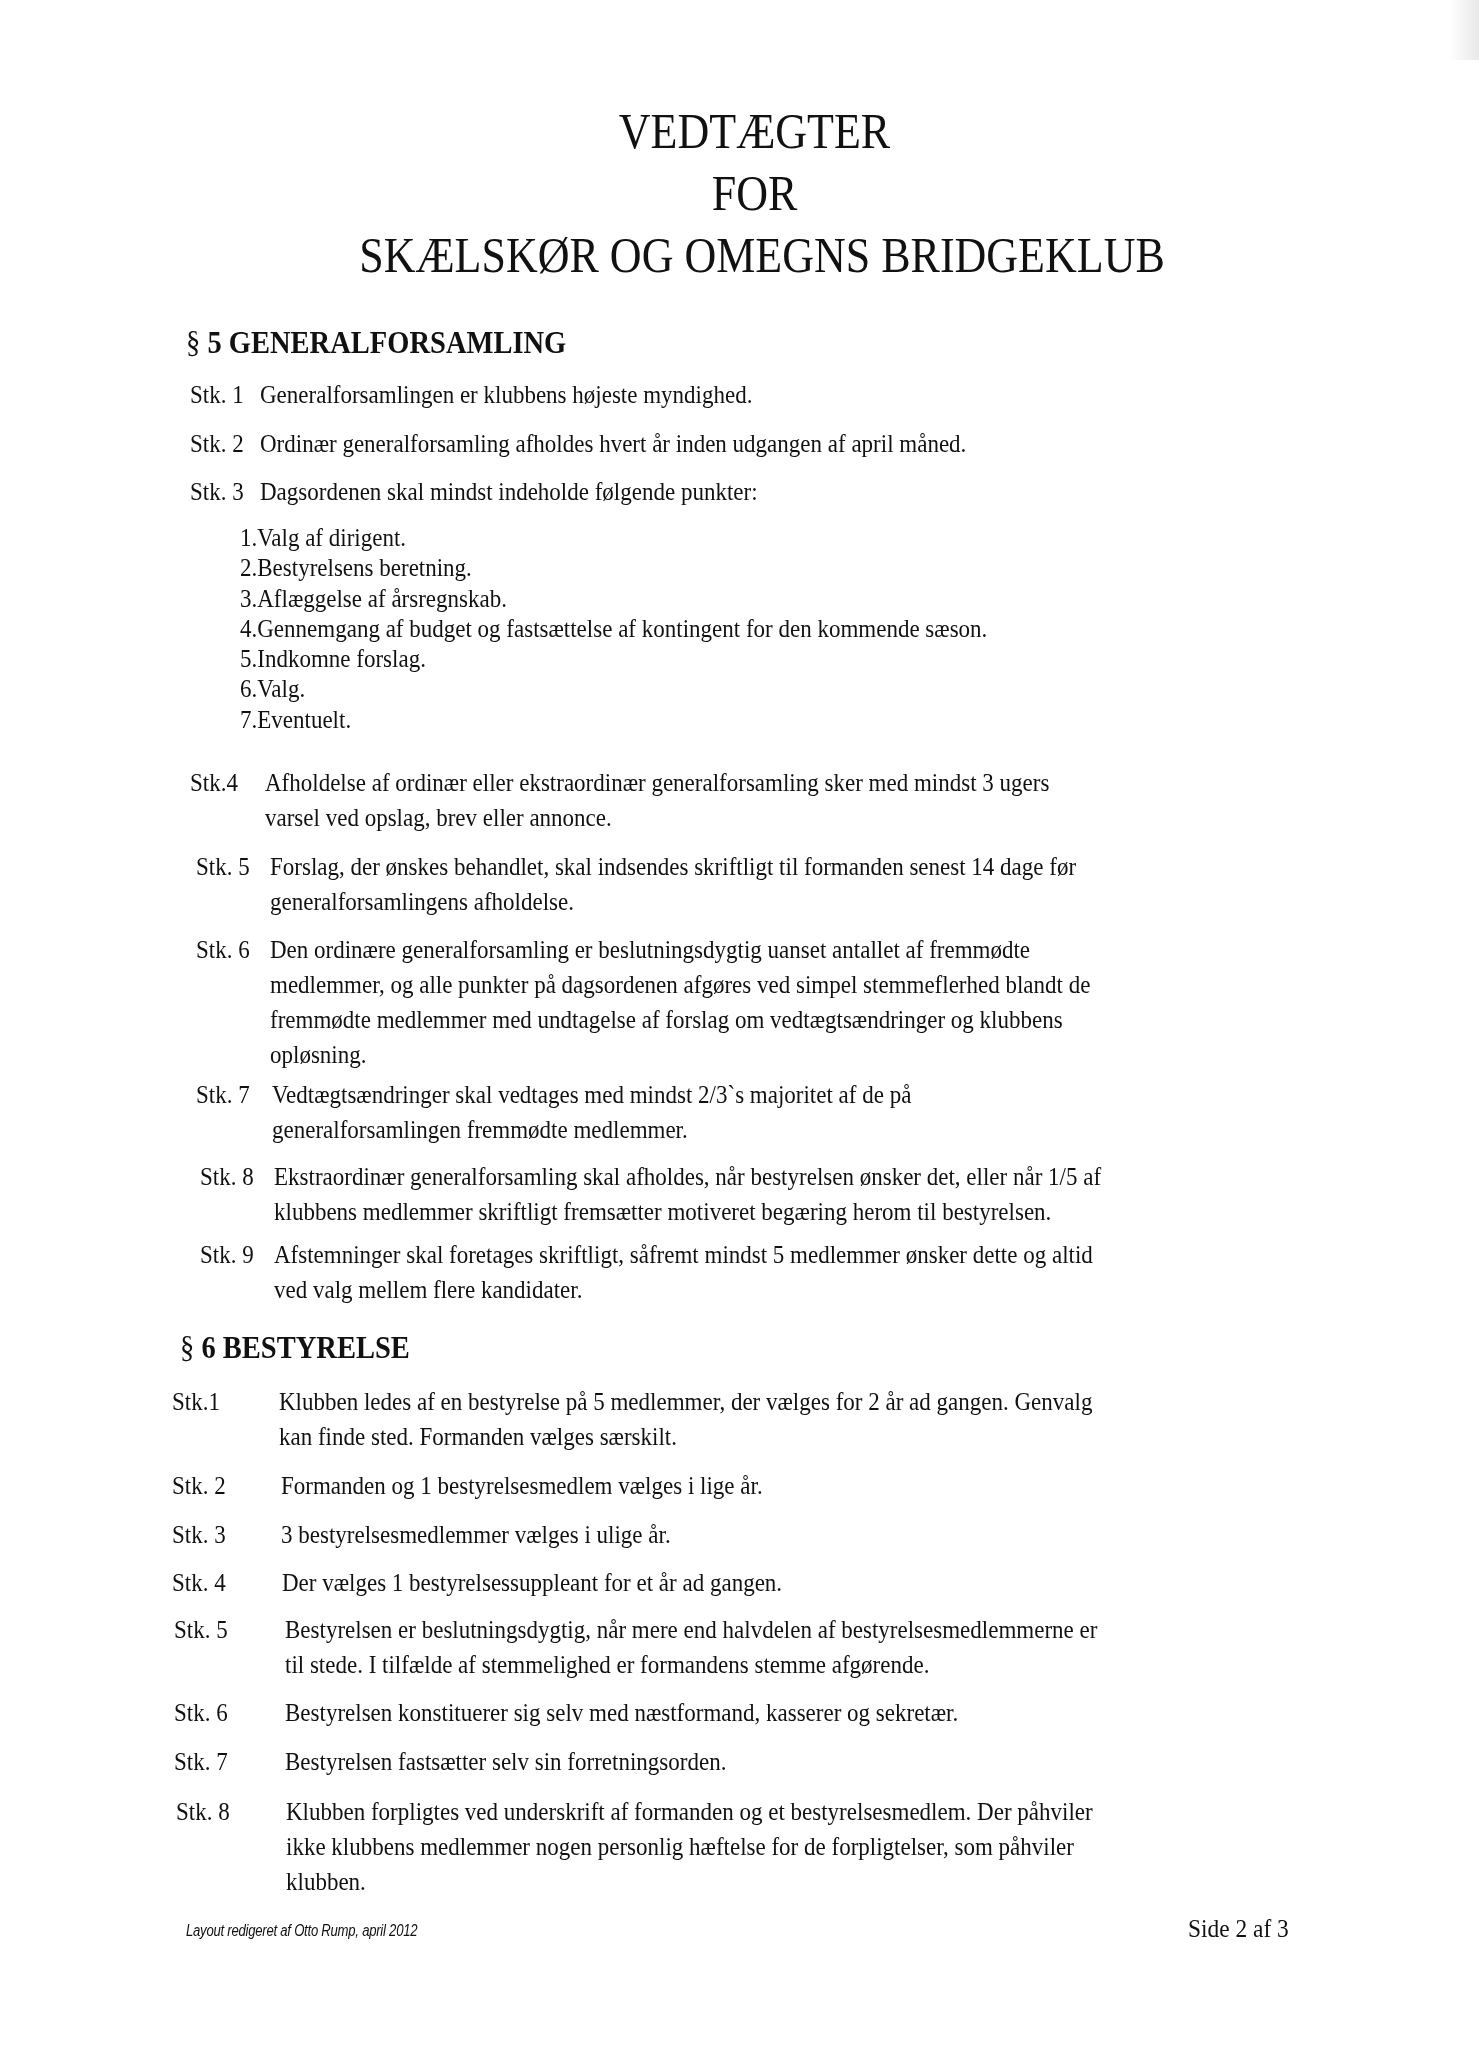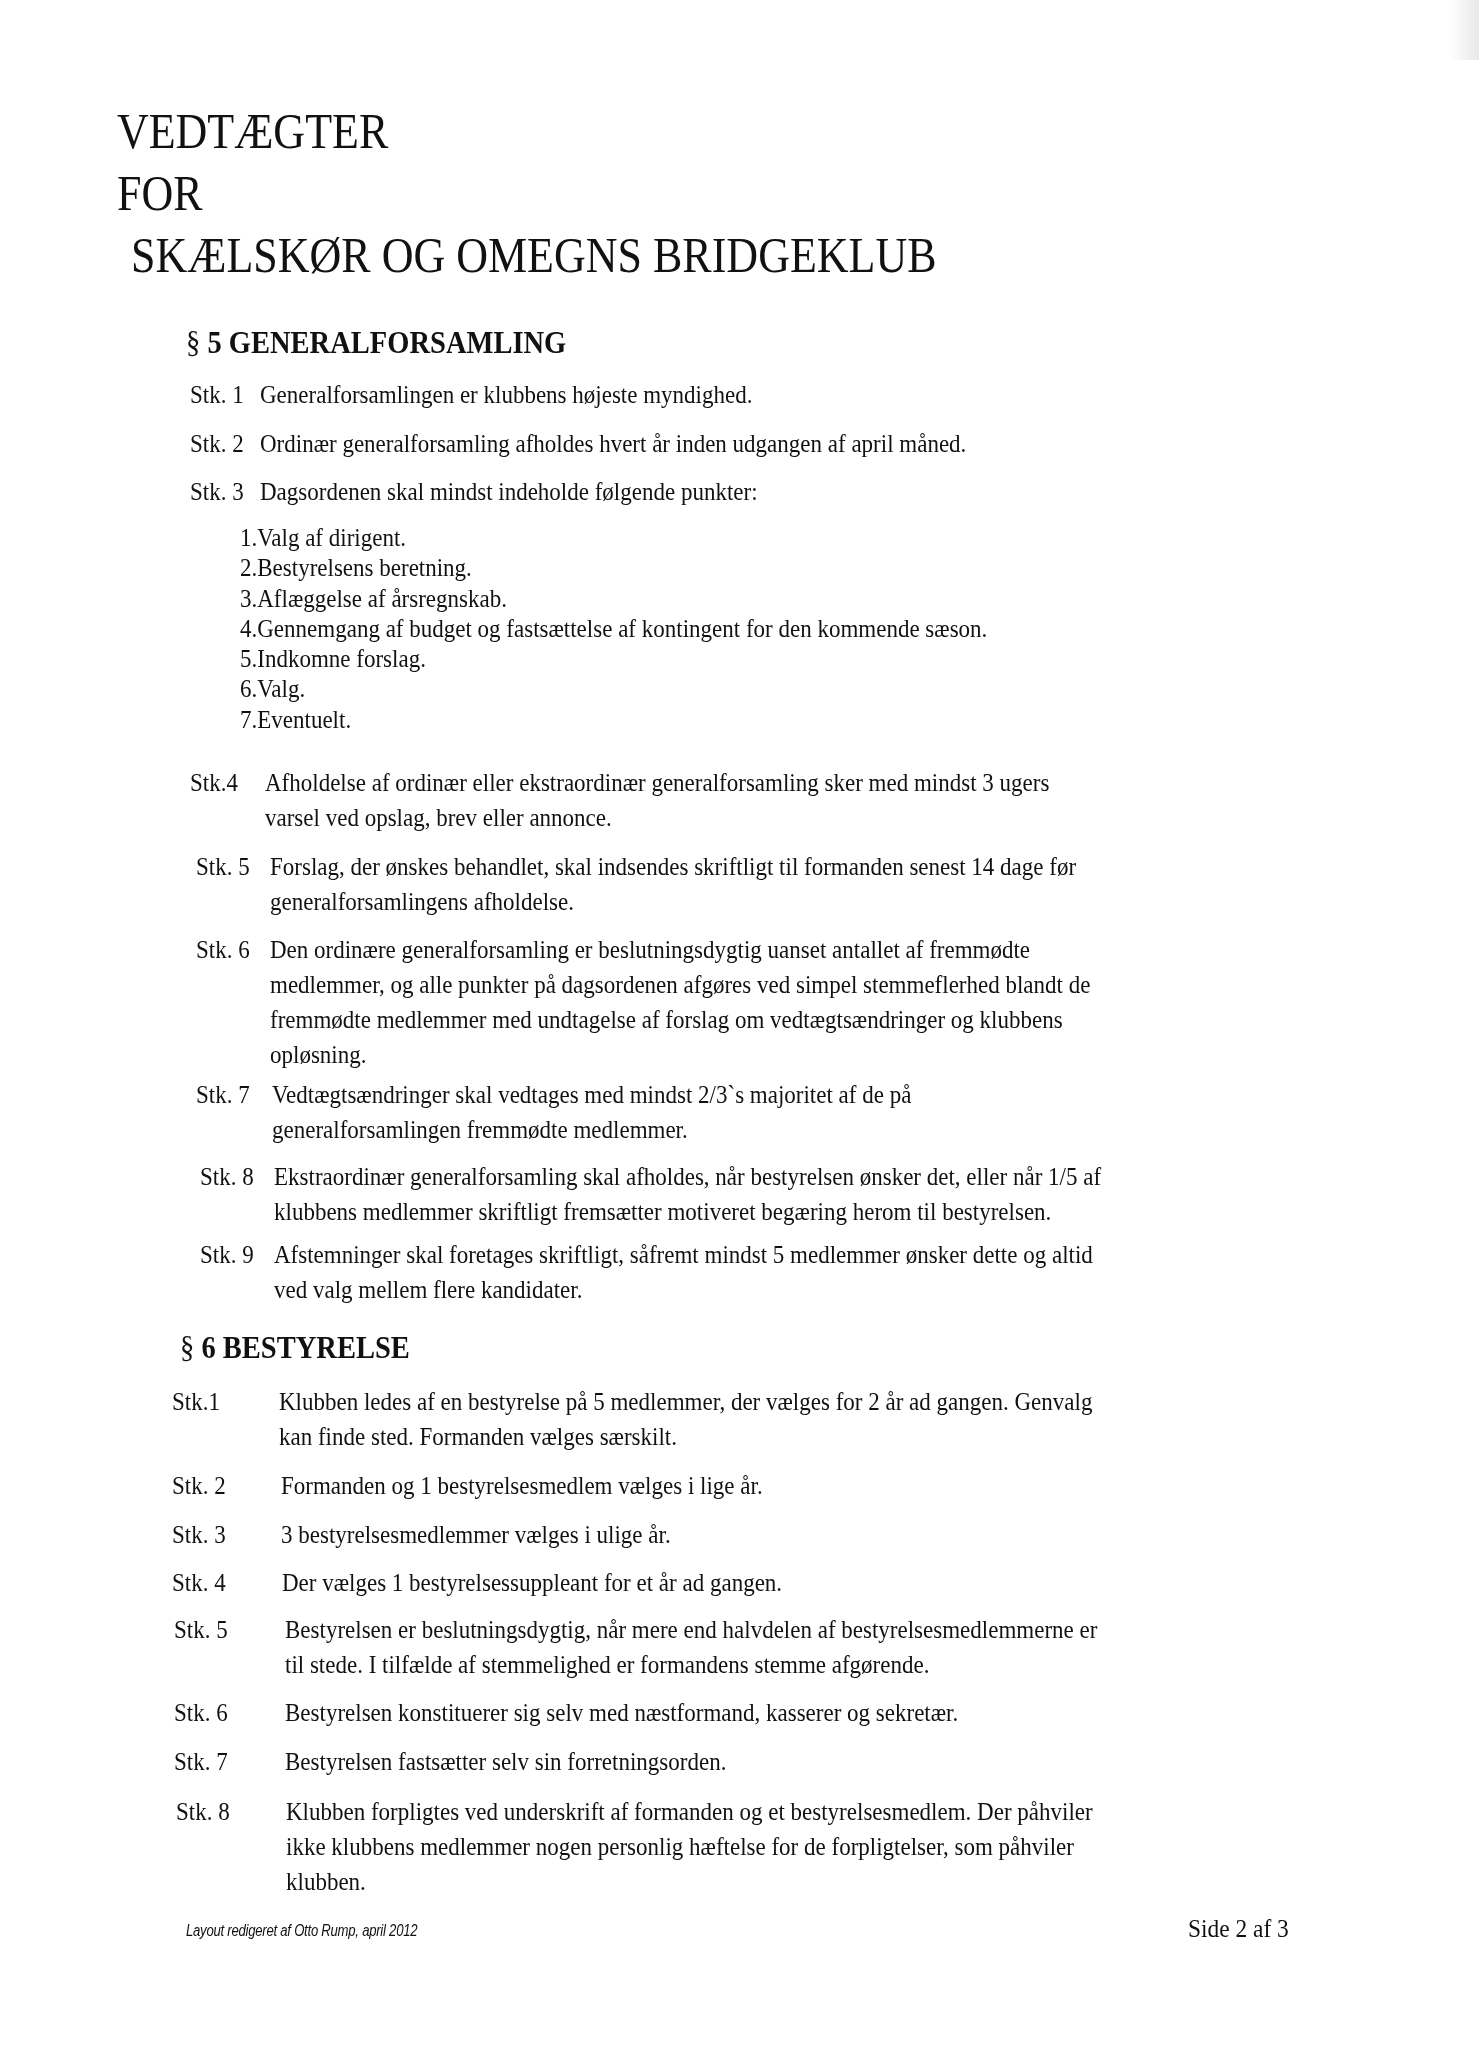--- a/index.html
+++ b/index.html
@@ -5,21 +5,21 @@
   html, body { margin: 0; padding: 0; background: #ffffff; }
   body {
     width: 1479px; height: 2048px; position: relative; overflow: hidden;
     font-family: "Liberation Serif", "DejaVu Serif", serif; color: #111;
   }
   .scan-shade {
     position: absolute; right: 0; top: 0; width: 30px; height: 60px;
     background: linear-gradient(to left, #e9e9e9, #ffffff);
   }
   .title-block {
-    position: absolute; left: 0; top: 100px; width: 1479px; text-align: left;
+    position: absolute; left: 0; top: 100px; width: 1479px; text-align: center;
   }
   .title-line {
     font-size: 50px; line-height: 62px; transform: scaleX(0.88); transform-origin: center;
   }
   .title-line.l1 { margin-left: 30px; }
   .title-line.l2 { margin-left: 30px; }
   .title-line.l3 { margin-left: 45px; }
 
   .section-heading {
     position: absolute; font-weight: bold; font-size: 31px;

